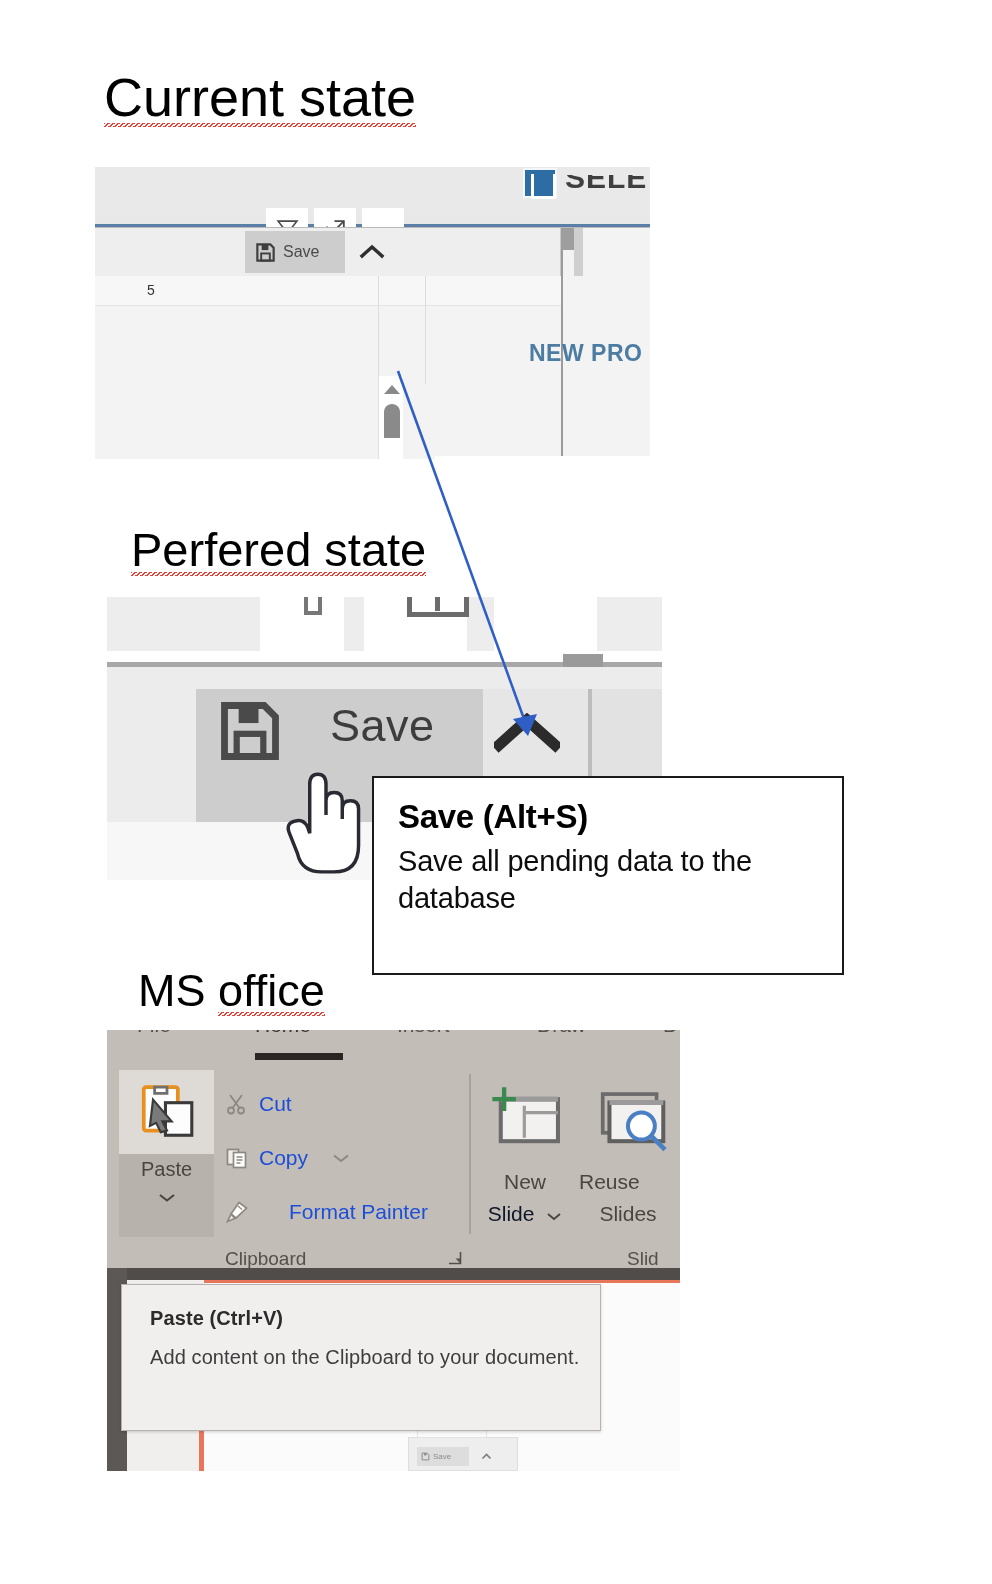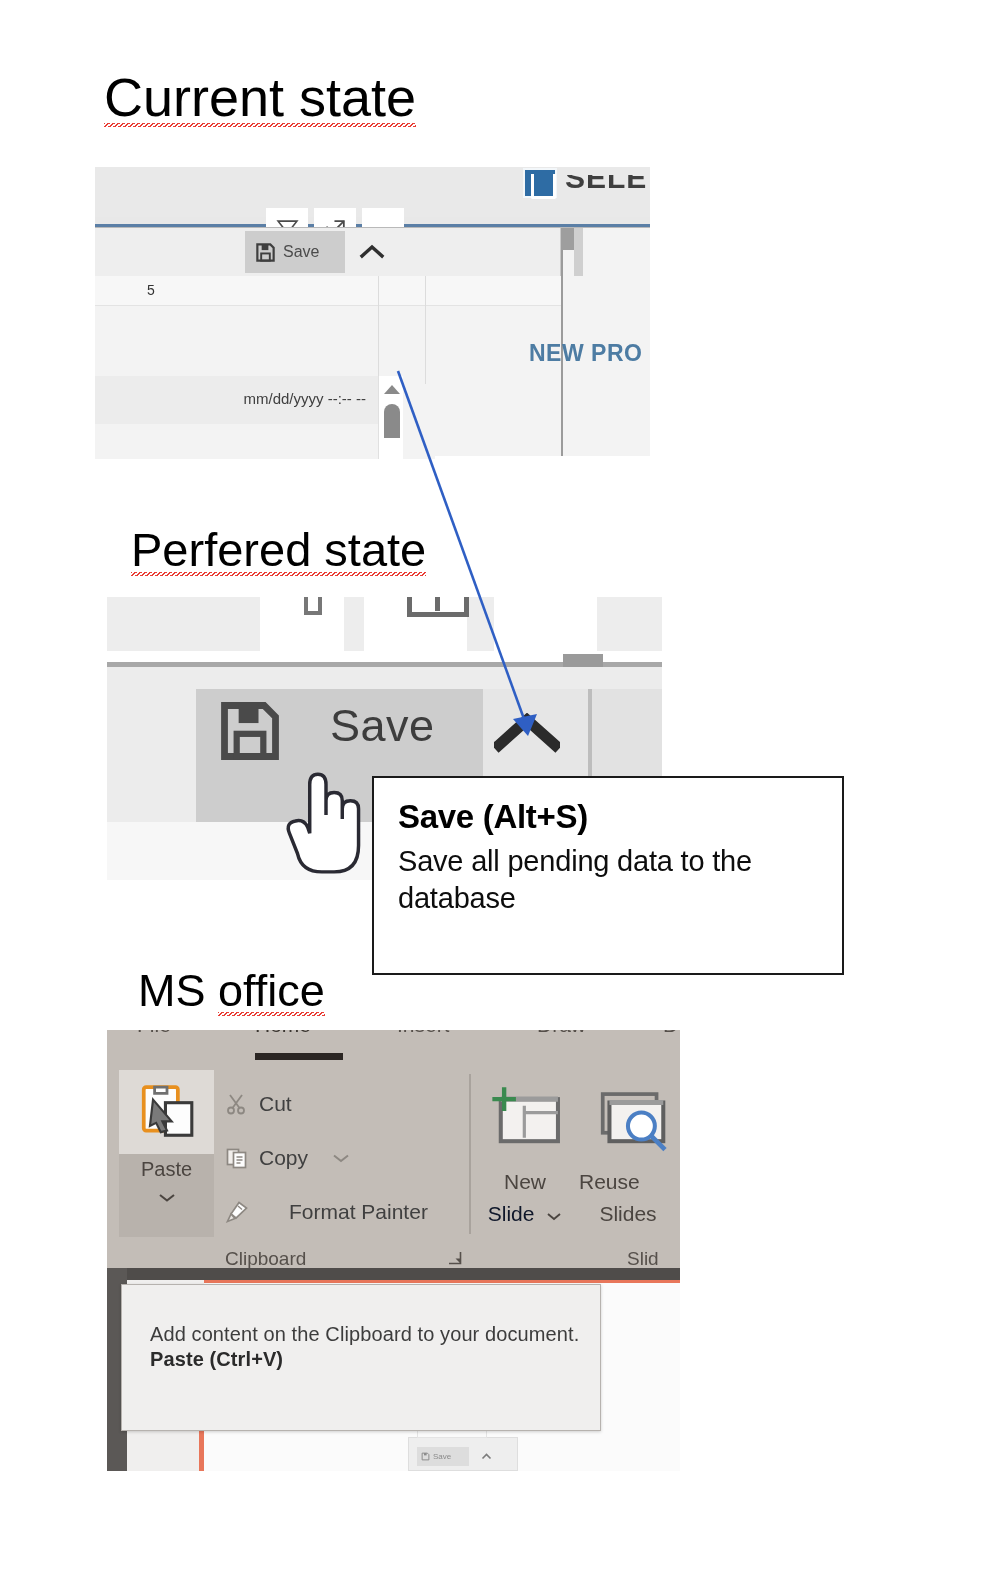--- a/index.html
+++ b/index.html
@@ -291,21 +291,21 @@
     text-align: center; font-size: 17px; color: #4b4540;
   }
   
   .s3-cmd {
     position: absolute; left: 118px;
     display: flex; align-items: center; gap: 10px;
   }
   #s3-cut  { top: 30px; }
   #s3-copy { top: 84px; }
   #s3-fp   { top: 138px; gap: 40px; }
-  .s3-cmd-label { font-size: 21px; color: #404040; white-space: nowrap; }
+  .s3-cmd-label { font-size: 21px; color: #1d4ed8; white-space: nowrap; }
   #s3-copy-chev { font-size: 16px; color: #8d8882; margin-left: 14px; }
   #s3-group-sep1 {
     position: absolute; left: 362px; top: 12px; width: 2px; height: 160px; background:#a9a39d;
   }
   #s3-clip-label {
     position: absolute; left: 118px; top: 186px;
     font-size: 19px; color: #56504b;
   }
   #s3-clip-launcher {
     position: absolute; left: 340px; top: 188px;
@@ -454,23 +454,20 @@
         </svg>
       </div>
 
       <div id="s1-row">
         <span id="s1-row-val">5</span>
       </div>
       <div id="s1-col-sep1"></div>
       <div id="s1-col-sep2"></div>
       <div id="s1-vline"></div>
 
-      <div id="s1-datefield">
-        <span id="s1-date-text">mm/dd/yyyy --:-- --</span>
-      </div>
       <div id="s1-scroll">
         <div id="s1-scroll-up"></div>
         <div id="s1-scroll-thumb"></div>
       </div>
 
       <div id="s1-newpro">NEW PRO</div>
 
       <div id="s1-prodpanel"></div>
 
     </div>
@@ -646,22 +643,22 @@
 
     <div id="s3-editor"></div>
     <div id="s3-editor-topdark"></div>
     <div id="s3-editor-white"></div>
     <div id="s3-editor-redline"></div>
     <div id="s3-editor-darkbar"></div>
     <div id="s3-editor-orange"></div>
   </div>
 
   <div id="s3-tooltip">
+    <div id="s3-tt-title">Paste (Ctrl+V)</div>
     <div id="s3-tt-body">Add content on the Clipboard to your document.</div>
-    <div id="s3-tt-title">Paste (Ctrl+V)</div>
   </div>
 
   <div id="s3-thumb">
     <div id="s3-thumb-tiles"></div>
     <div id="s3-thumb-btn">
       <svg width="9" height="9" viewBox="0 0 24 24">
         <path d="M3 3 H17 L21 7 V21 H3 Z" fill="none" stroke="#777" stroke-width="2.6"></path>
         <rect x="8" y="3" width="7" height="6" fill="#777"></rect>
       </svg>
       <span id="s3-thumb-lbl">Save</span>

